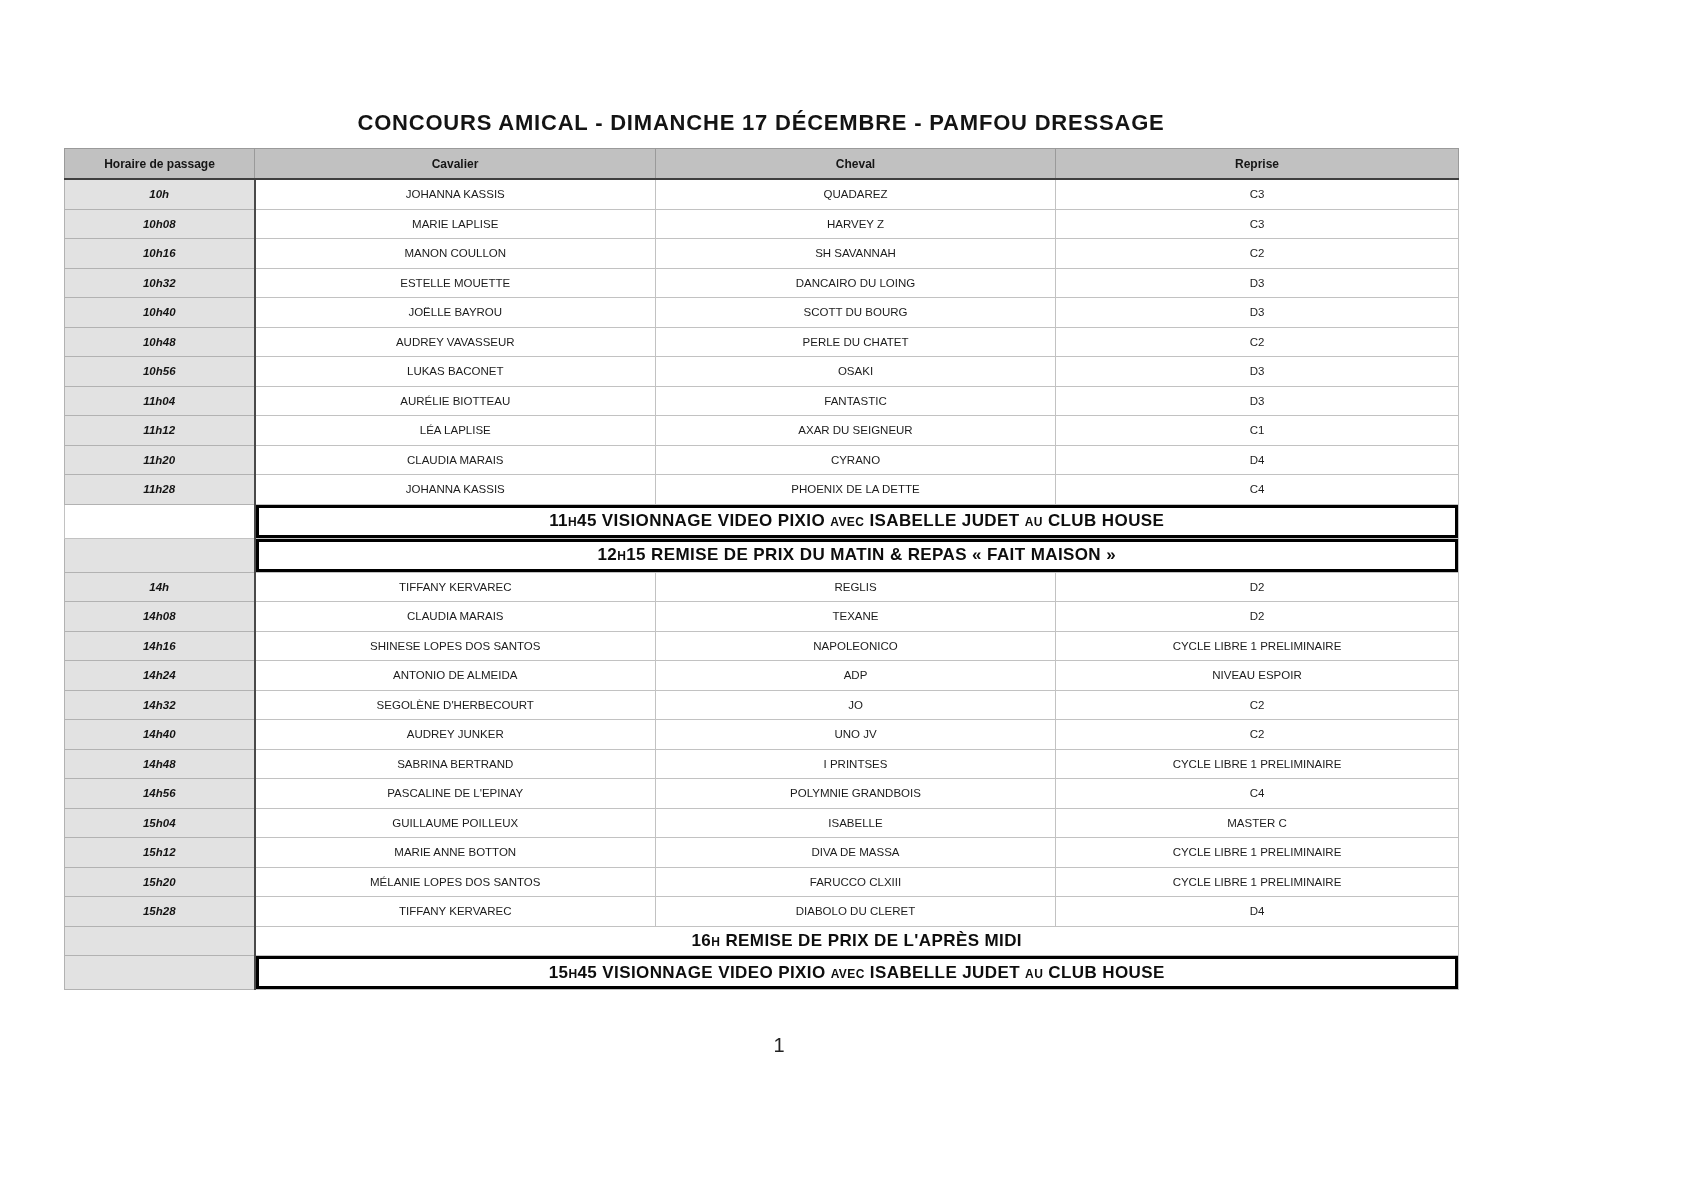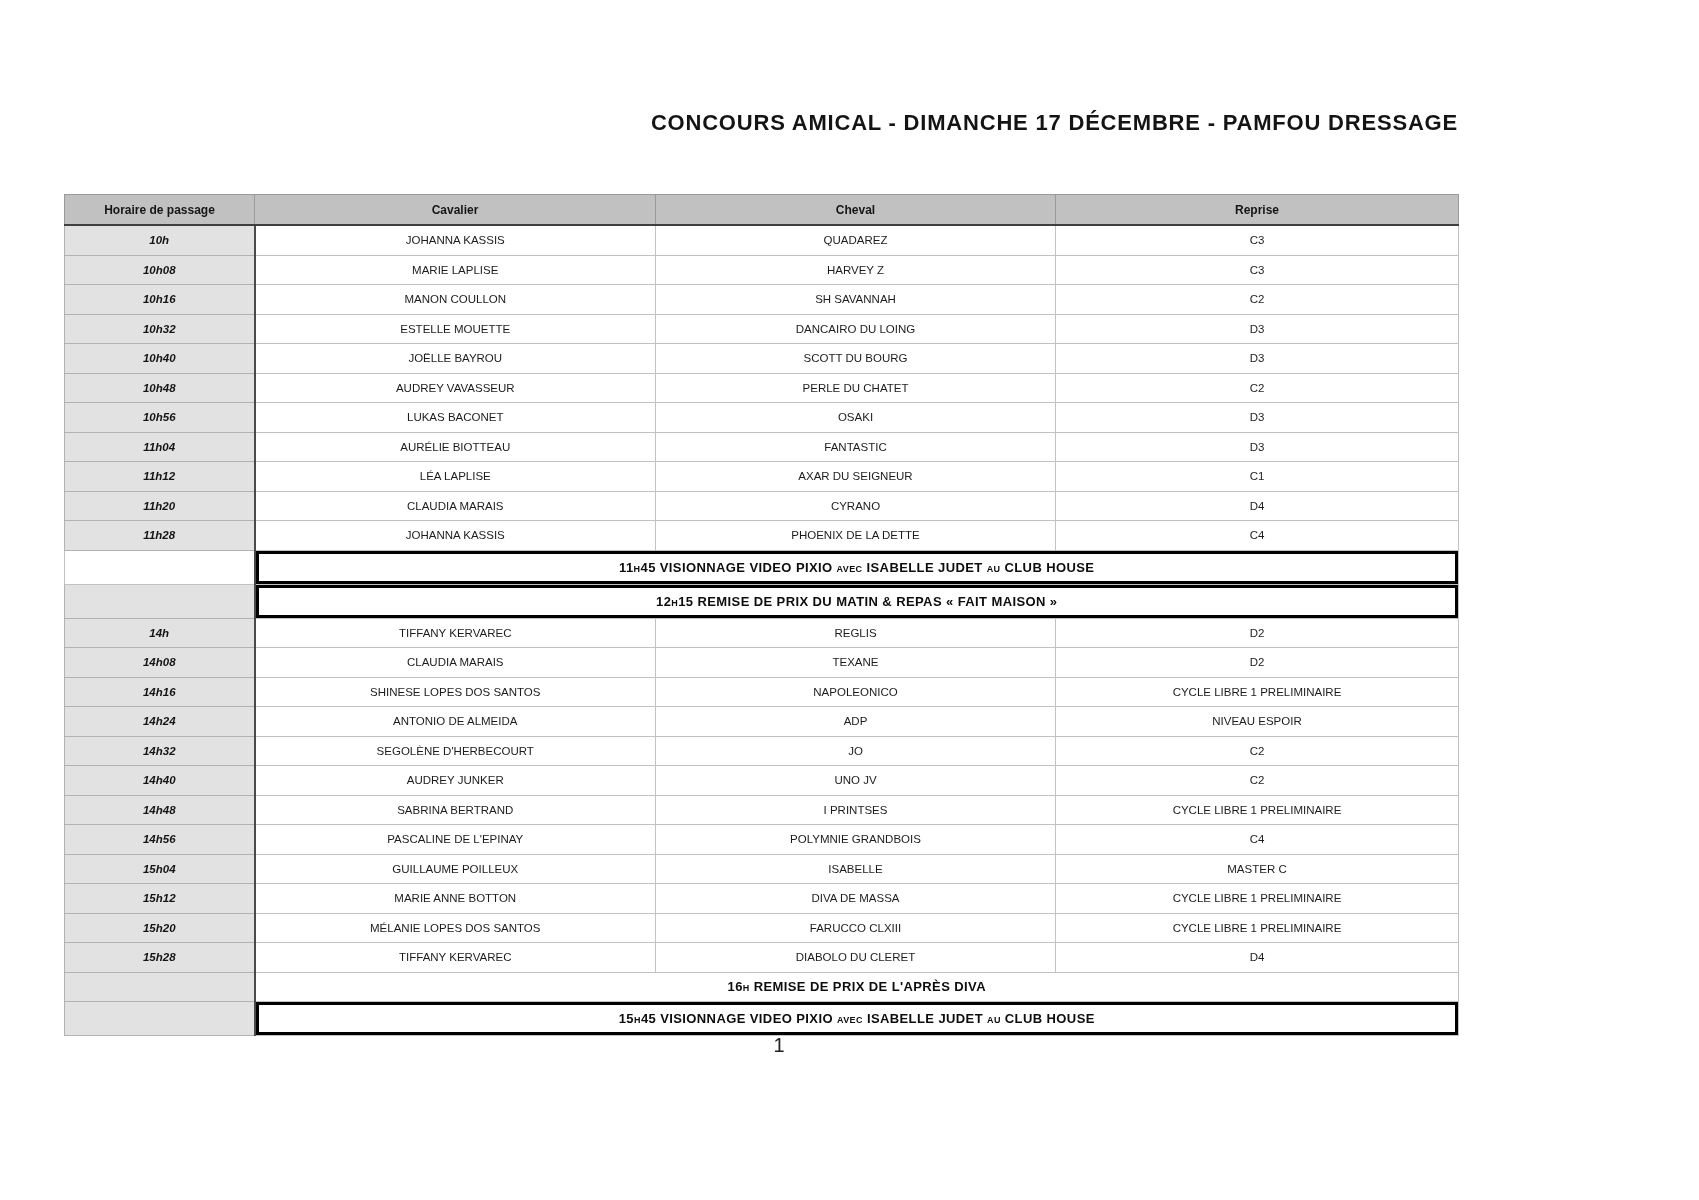--- a/index.html
+++ b/index.html
@@ -8,35 +8,34 @@
     font-family: "Liberation Sans", sans-serif;
     color: #111;
     position: relative;
     overflow: hidden;
   }
   .sheet { position: absolute; inset: 0; }
 
   .title {
     position: absolute;
     top: 110px; left: 64px; width: 1394px;
-    text-align: right;
+    text-align: center;
     font-size: 22px;
     font-weight: bold;
     letter-spacing: 0.8px;
     color: #141414;
     white-space: nowrap;
   }
 
   table.schedule {
     position: absolute;
     top: 148px; left: 64px;
     width: 1394px;
     border-collapse: collapse;
     table-layout: fixed;
-    margin-top: 46px;
   }
   col.c-time { width: 190px; }
   col.c-cav  { width: 401px; }
   col.c-chev { width: 400px; }
   col.c-rep  { width: 403px; }
 
   th, td {
     padding: 0 4px;
     text-align: center;
     vertical-align: middle;
@@ -63,21 +62,21 @@
     background: var(--time-bg, #e2e2e2);
     font-weight: bold;
     border: 1px solid #b2b2b2;
     border-right: 2px solid #4a4a4a;
     color: #141414;
     font-style: italic;
   }
   td.time.white { background: #ffffff; border: 1px solid #c2c2c2; border-right: 2px solid #4a4a4a; }
   td.event {
     font-weight: bold;
-    font-size: 13px;
+    font-size: 17px;
     font-variant: small-caps;
     letter-spacing: 0.4px;
     color: #0d0d0d;
   }
   td.event.boxed {
     height: 33px;
     box-shadow: inset 0 0 0 3px var(--box-border, #000);
   }
   
   table.schedule { border: 1px solid #9a9a9a; }
@@ -254,21 +253,21 @@
           <td class="">CYCLE LIBRE 1 PRELIMINAIRE</td>
         </tr>
         <tr>
           <td class="time">15h28</td>
           <td class="">TIFFANY KERVAREC</td>
           <td class="">DIABOLO DU CLERET</td>
           <td class="">D4</td>
         </tr>
         <tr>
           <td class="time"></td>
-          <td class="event" colspan="3">16h REMISE DE PRIX DE L'APRÈS DIVA</td>
+          <td class="event" colspan="3">16h REMISE DE PRIX DE L'APRÈS MIDI</td>
         </tr>
         <tr>
           <td class="time"></td>
           <td class="event boxed" colspan="3">15h45 VISIONNAGE VIDEO PIXIO avec ISABELLE JUDET au CLUB HOUSE</td>
         </tr>
       </tbody>
   </table>
 
   <div class="page-number">1</div>
 

